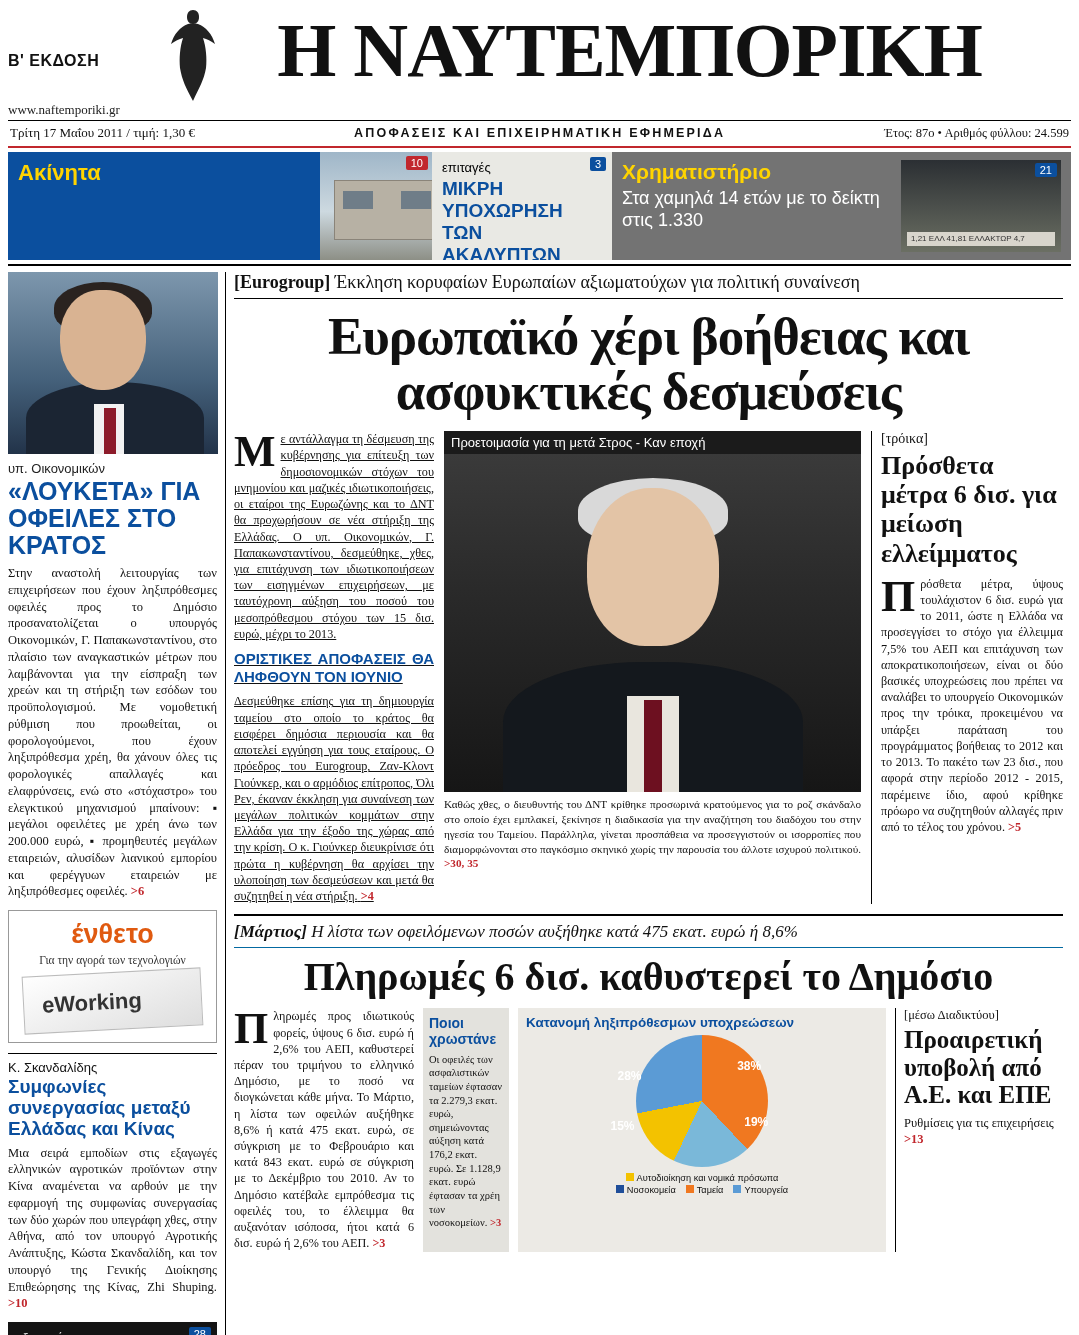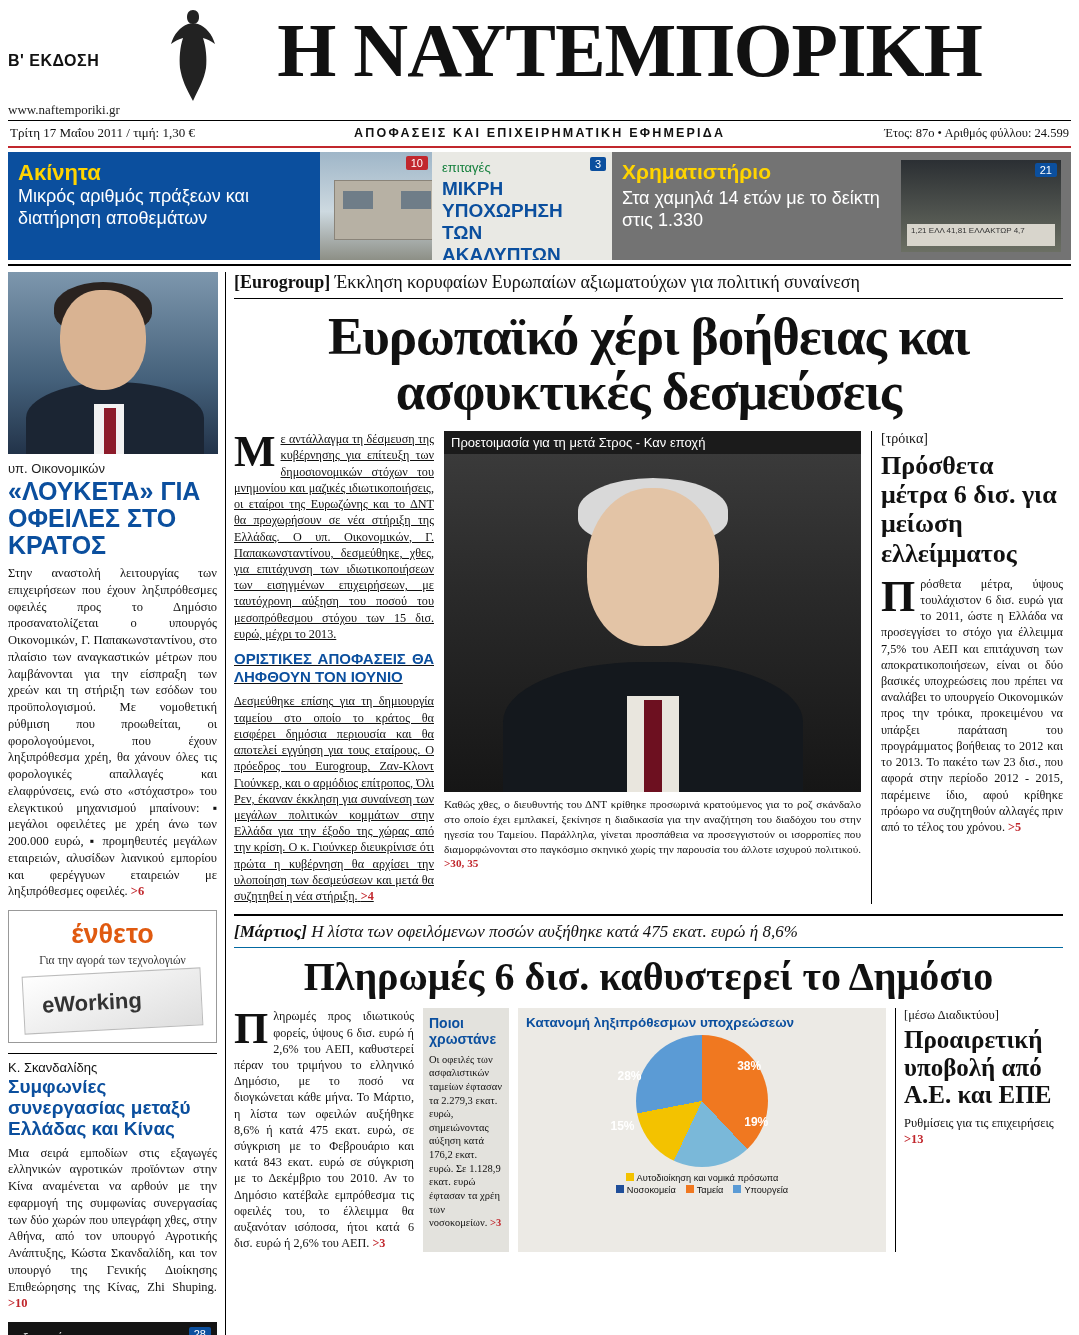--- a/index.html
+++ b/index.html
@@ -30,30 +30,30 @@
   .teaser{position:relative;overflow:hidden;}
   .t1{width:312px;background:#0b4f9e;color:#fff;padding:8px 10px;box-sizing:border-box;}
   .t1 .k{font-family:"Liberation Sans",sans-serif;font-weight:bold;font-size:22px;color:#ffd400;}
   .t1 .l{font-family:"Liberation Sans",sans-serif;font-size:18px;line-height:1.22;}
   .tpic{width:112px;background:linear-gradient(180deg,#9fb6c8 0%,#cdd9e0 55%,#8d8f86 100%);position:relative;}
   .tpic .badge{position:absolute;top:4px;right:4px;background:#c1272d;color:#fff;font-family:"Liberation Sans",sans-serif;font-size:11px;padding:1px 5px;border-radius:2px;}
   .tpic .bldg{position:absolute;left:14px;top:28px;width:104px;height:58px;background:#b7b1a4;border:1px solid #8a8479;}
   .tpic .bldg:before{content:"";position:absolute;left:8px;top:10px;width:30px;height:18px;background:#6f7d88;}
   .tpic .bldg:after{content:"";position:absolute;right:8px;top:10px;width:30px;height:18px;background:#6f7d88;}
   .t2{width:180px;background:#e9e9e4;padding:8px 10px;box-sizing:border-box;position:relative;}
-  .t2 .kk{font-family:"Liberation Sans",sans-serif;font-size:13px;color:#15803d;margin-bottom:3px;}
+  .t2 .kk{font-family:"Liberation Sans",sans-serif;font-size:13px;color:#000000;margin-bottom:3px;}
   .t2 .ll{font-family:"Liberation Sans",sans-serif;font-weight:bold;font-size:19px;line-height:1.15;color:#0b4f9e;}
   .t2 .badge{position:absolute;top:5px;right:6px;background:#0b4f9e;color:#fff;font-family:"Liberation Sans",sans-serif;font-size:11px;padding:1px 5px;border-radius:2px;}
   .t3{flex:1;background:#737373;color:#fff;padding:8px 10px;box-sizing:border-box;display:flex;}
   .t3 .txt{flex:1;}
   .t3 .k{font-family:"Liberation Sans",sans-serif;font-weight:bold;font-size:21px;color:#ffd400;margin-bottom:4px;}
   .t3 .l{font-family:"Liberation Sans",sans-serif;font-size:18px;line-height:1.2;}
   .t3 .shot{width:160px;background:linear-gradient(180deg,#2b2f33,#6b6f63);position:relative;margin-left:8px;}
   .t3 .shot .badge{position:absolute;top:3px;right:4px;background:#0b4f9e;color:#fff;font-family:"Liberation Sans",sans-serif;font-size:11px;padding:1px 5px;border-radius:2px;}
-  .t3 .shot .bar{position:absolute;bottom:6px;left:6px;right:6px;height:22px;background:#d8d5cc;font-size:8px;color:#333;font-family:"Liberation Sans",sans-serif;line-height:14px;padding-left:4px;box-sizing:border-box;overflow:hidden;}
+  .t3 .shot .bar{position:absolute;bottom:6px;left:6px;right:6px;height:14px;background:#d8d5cc;font-size:8px;color:#333;font-family:"Liberation Sans",sans-serif;line-height:14px;padding-left:4px;box-sizing:border-box;overflow:hidden;}
 
   
   .main{display:flex;margin-top:6px;}
   .col-left{width:218px;padding-right:8px;box-sizing:border-box;border-right:1px solid #000;}
   .col-center{flex:1;padding:0 8px;box-sizing:border-box;}
 
   .portrait{width:210px;height:182px;background:linear-gradient(180deg,#7d97ad 0%,#44607a 60%,#223349 100%);position:relative;overflow:hidden;}
   .portrait .face{position:absolute;left:52px;top:18px;width:86px;height:100px;border-radius:46% 46% 48% 48%;background:#d9b392;}
   .portrait .hair{position:absolute;left:46px;top:10px;width:98px;height:52px;border-radius:50% 50% 40% 40%;background:#2a2320;}
   .portrait .body{position:absolute;left:18px;bottom:0;width:178px;height:72px;background:#1b2533;border-radius:50% 50% 0 0;}
@@ -150,21 +150,20 @@
   <div class="subhead">
     <div class="left">Τρίτη 17 Μαΐου 2011 / τιμή: 1,30 €</div>
     <div class="mid">ΑΠΟΦΑΣΕΙΣ ΚΑΙ ΕΠΙΧΕΙΡΗΜΑΤΙΚΗ ΕΦΗΜΕΡΙΔΑ</div>
     <div class="right">Έτος: 87ο  •  Αριθμός φύλλου: 24.599</div>
   </div>
   <div class="redline"></div>
 
   <div class="teasers">
     <div class="teaser t1">
       <div class="k">Ακίνητα</div>
-      <div class="l">Μικρός αριθμός πράξεων και διατήρηση αποθεμάτων</div>
     </div>
     <div class="teaser tpic">
       <div class="bldg"></div>
       <div class="badge">10</div>
     </div>
     <div class="teaser t2">
       <div class="kk">επιταγές</div>
       <div class="ll">ΜΙΚΡΗ ΥΠΟΧΩΡΗΣΗ ΤΩΝ ΑΚΑΛΥΠΤΩΝ</div>
       <div class="badge">3</div>
     </div>

